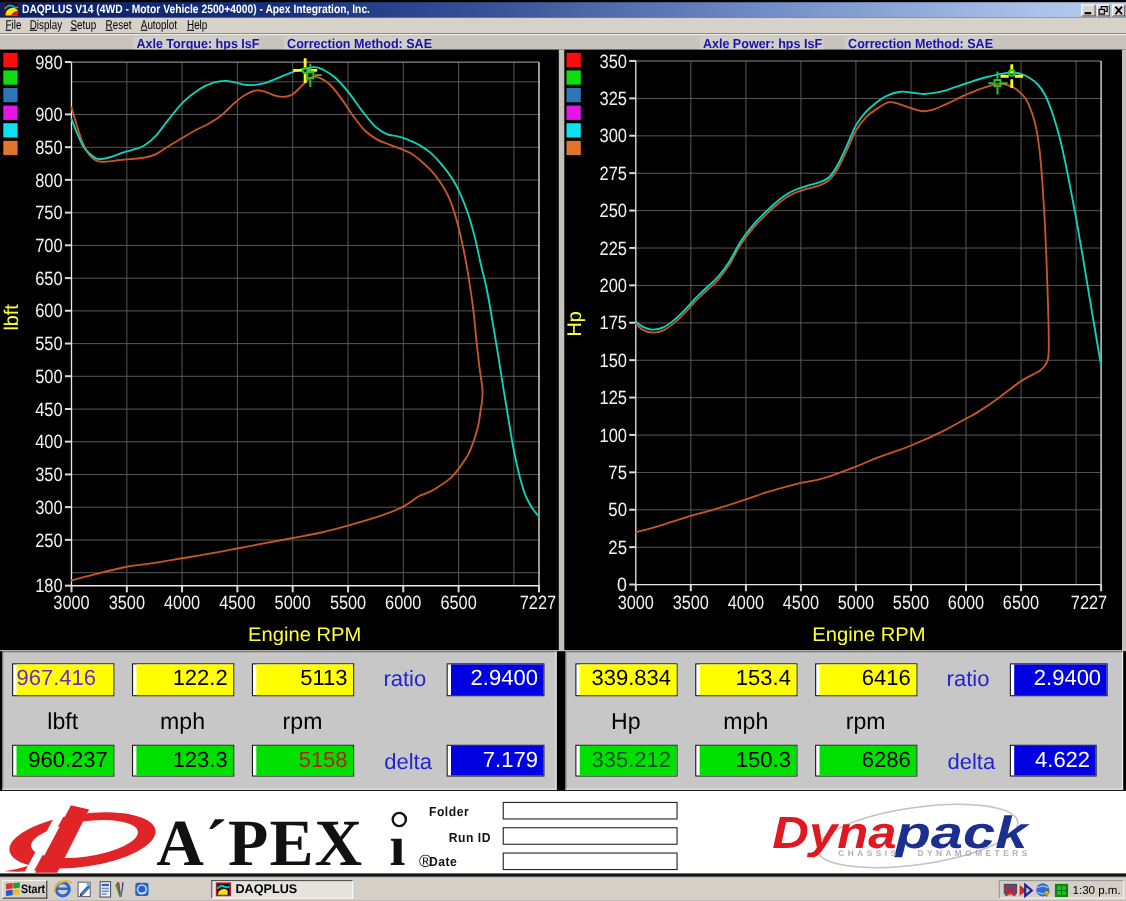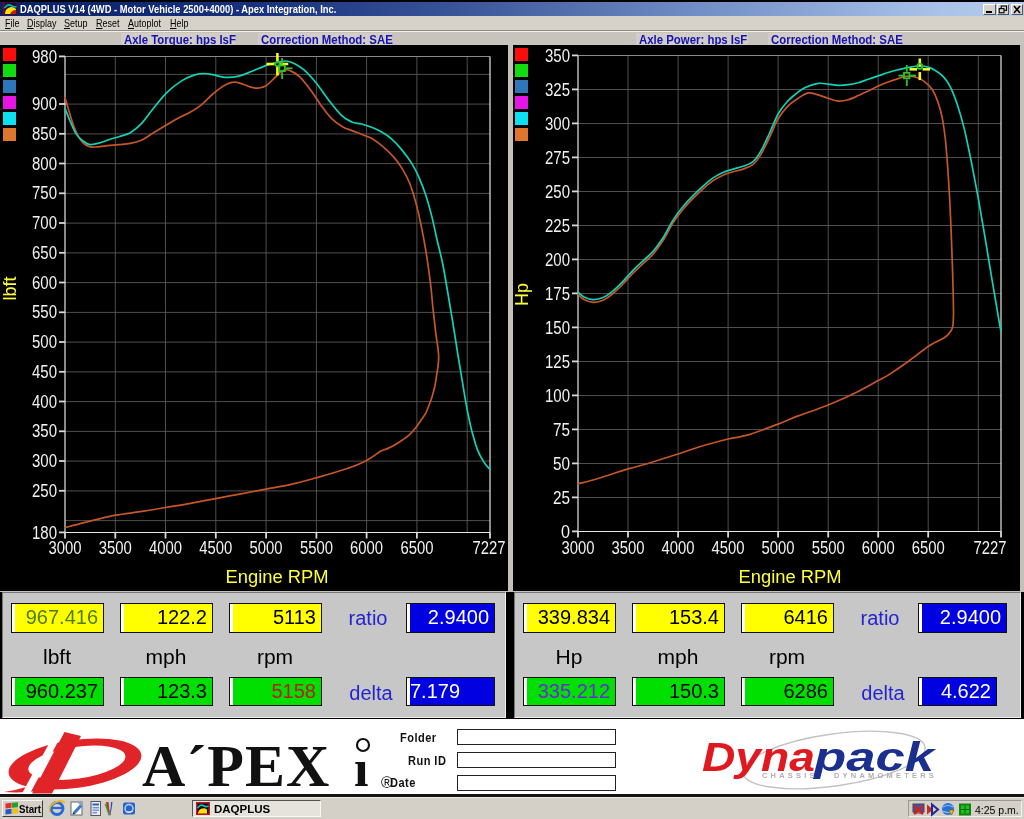--- a/index.html
+++ b/index.html
@@ -263,57 +263,57 @@
         <line x1="910.6" y1="75.1" x2="916" y2="75.1"></line>
   <circle cx="919.8" cy="65.8" r="2.6"></circle>
         <circle cx="277.4" cy="63.5" r="2.2"></circle>
  </g>
 </svg>
 </div>
 
 <div class="abs" style="left:2px;top:591.5px;width:504px;height:126px;background:#c7c7c7;border:1px solid #777;border-right-color:#eee;border-bottom-color:#eee"></div>
 <div class="abs" style="left:514px;top:591.5px;width:507px;height:126px;background:#c7c7c7;border:1px solid #777;border-right-color:#eee;border-bottom-color:#eee"></div>
 <div class="abs" style="left:11px;top:603px;width:93px;height:30px;background:#fff;border:1.2px solid #111;">
-    <div class="abs" style="left:3px;top:0;right:0;bottom:0;background:#ffff00;color:#4d7c0f;font-size:20px;text-align:right;padding-right:5px;line-height:27px">967.416</div>
+    <div class="abs" style="left:3px;top:0;right:0;bottom:0;background:#ffff00;color:#6d28d9;font-size:20px;text-align:left;padding-right:5px;line-height:27px">967.416</div>
   </div>
 <div class="abs" style="left:120px;top:603px;width:93px;height:30px;background:#fff;border:1.2px solid #111;">
     <div class="abs" style="left:3px;top:0;right:0;bottom:0;background:#ffff00;color:#000;font-size:20px;text-align:right;padding-right:5px;line-height:27px">122.2</div>
   </div>
 <div class="abs" style="left:229px;top:603px;width:93px;height:30px;background:#fff;border:1.2px solid #111;padding-left:32px;">
     <div class="abs" style="left:3px;top:0;right:0;bottom:0;background:#ffff00;color:#000;font-size:20px;text-align:right;padding-right:5px;line-height:27px">5113</div>
   </div>
 <div class="abs" style="left:406px;top:603px;width:89px;height:30px;background:#fff;border:1.2px solid #111;">
     <div class="abs" style="left:3px;top:0;right:0;bottom:0;background:#0000e0;color:#fff;font-size:20px;text-align:right;padding-right:5px;line-height:27px">2.9400</div>
   </div>
 <div class="abs" style="left:11px;top:676.5px;width:93px;height:29px;background:#fff;border:1.2px solid #111;">
     <div class="abs" style="left:3px;top:0;right:0;bottom:0;background:#00e000;color:#000;font-size:20px;text-align:right;padding-right:5px;line-height:26px">960.237</div>
   </div>
 <div class="abs" style="left:120px;top:676.5px;width:93px;height:29px;background:#fff;border:1.2px solid #111;">
     <div class="abs" style="left:3px;top:0;right:0;bottom:0;background:#00e000;color:#000;font-size:20px;text-align:right;padding-right:5px;line-height:26px">123.3</div>
   </div>
 <div class="abs" style="left:229px;top:676.5px;width:93px;height:29px;background:#fff;border:1.2px solid #111;">
     <div class="abs" style="left:3px;top:0;right:0;bottom:0;background:#00e000;color:#b91c1c;font-size:20px;text-align:right;padding-right:5px;line-height:26px">5158</div>
   </div>
 <div class="abs" style="left:406px;top:676.5px;width:89px;height:29px;background:#fff;border:1.2px solid #111;">
-    <div class="abs" style="left:3px;top:0;right:0;bottom:0;background:#0000e0;color:#fff;font-size:20px;text-align:left;padding-right:5px;line-height:26px">7.179</div>
+    <div class="abs" style="left:3px;top:0;right:0;bottom:0;background:#0000e0;color:#fff;font-size:20px;text-align:right;padding-right:5px;line-height:26px">7.179</div>
   </div>
 <div class="abs" style="left:523px;top:603px;width:93px;height:30px;background:#fff;border:1.2px solid #111;">
     <div class="abs" style="left:3px;top:0;right:0;bottom:0;background:#ffff00;color:#000;font-size:20px;text-align:right;padding-right:5px;line-height:27px">339.834</div>
   </div>
 <div class="abs" style="left:632px;top:603px;width:93px;height:30px;background:#fff;border:1.2px solid #111;">
     <div class="abs" style="left:3px;top:0;right:0;bottom:0;background:#ffff00;color:#000;font-size:20px;text-align:right;padding-right:5px;line-height:27px">153.4</div>
   </div>
 <div class="abs" style="left:741px;top:603px;width:93px;height:30px;background:#fff;border:1.2px solid #111;">
     <div class="abs" style="left:3px;top:0;right:0;bottom:0;background:#ffff00;color:#000;font-size:20px;text-align:right;padding-right:5px;line-height:27px">6416</div>
   </div>
 <div class="abs" style="left:918px;top:603px;width:89px;height:30px;background:#fff;border:1.2px solid #111;">
     <div class="abs" style="left:3px;top:0;right:0;bottom:0;background:#0000e0;color:#fff;font-size:20px;text-align:right;padding-right:5px;line-height:27px">2.9400</div>
   </div>
 <div class="abs" style="left:523px;top:676.5px;width:93px;height:29px;background:#fff;border:1.2px solid #111;">
-    <div class="abs" style="left:3px;top:0;right:0;bottom:0;background:#00e000;color:#6d28d9;font-size:20px;text-align:right;padding-right:5px;line-height:26px">335.212</div>
+    <div class="abs" style="left:3px;top:0;right:0;bottom:0;background:#00e000;color:#14532d;font-size:20px;text-align:right;padding-right:5px;line-height:26px">335.212</div>
   </div>
 <div class="abs" style="left:632px;top:676.5px;width:93px;height:29px;background:#fff;border:1.2px solid #111;">
     <div class="abs" style="left:3px;top:0;right:0;bottom:0;background:#00e000;color:#000;font-size:20px;text-align:right;padding-right:5px;line-height:26px">150.3</div>
   </div>
 <div class="abs" style="left:741px;top:676.5px;width:93px;height:29px;background:#fff;border:1.2px solid #111;">
     <div class="abs" style="left:3px;top:0;right:0;bottom:0;background:#00e000;color:#000;font-size:20px;text-align:right;padding-right:5px;line-height:26px">6286</div>
   </div>
 <div class="abs" style="left:918px;top:676.5px;width:79px;height:29px;background:#fff;border:1.2px solid #111;">
     <div class="abs" style="left:3px;top:0;right:0;bottom:0;background:#0000e0;color:#fff;font-size:20px;text-align:right;padding-right:5px;line-height:26px">4.622</div>
   </div>
@@ -334,21 +334,21 @@
    <ellipse cx="77" cy="44" rx="49" ry="16" fill="#fff"></ellipse>
   </g>
   <path d="M4 73 Q30 69 52 58 L58 68 Q32 75 4 73 Z" fill="#e02428"></path>
   <path d="M22 74.5 L30 74.5 L63 13.5 L55.5 12.5 Z" fill="#fff"></path>
   <path d="M32 74.5 L52 74.5 L81 17 L64.5 13 Z" fill="#e02428"></path>
   <text x="142" y="67" font-family="Liberation Serif" font-weight="bold" font-size="60px" letter-spacing="1px" fill="#111">A´PEX</text>
   <text x="354" y="67" font-family="Liberation Serif" font-weight="bold" font-size="52px" fill="#111">ı</text>
   <circle cx="363" cy="26" r="6" fill="#fff" stroke="#111" stroke-width="2.2"></circle>
   <text x="381" y="69" font-size="16px" fill="#111">®</text>
  </svg>
- <div class="abs" style="left:390px;top:12.5px;width:60px;text-align:center;font-size:12px;font-weight:bold;letter-spacing:0.5px;color:#111"><span class="cx" style="display:inline-block;transform:scaleX(0.92)">Folder</span></div>
+ <div class="abs" style="left:390px;top:12.5px;width:60px;text-align:left;font-size:12px;font-weight:bold;letter-spacing:0.5px;color:#111"><span class="cx" style="display:inline-block;transform:scaleX(0.92)">Folder</span></div>
  <div class="abs" style="left:457px;top:10.5px;width:159px;height:16px;background:#fff;border:1.5px solid #222"></div>
  <div class="abs" style="left:390px;top:35px;width:60px;text-align:right;font-size:12px;font-weight:bold;letter-spacing:0.5px;color:#111"><span class="cx" style="display:inline-block;transform:scaleX(0.92)">Run ID</span></div>
  <div class="abs" style="left:457px;top:33.5px;width:159px;height:16px;background:#fff;border:1.5px solid #222"></div>
  <div class="abs" style="left:390px;top:57.5px;width:60px;text-align:left;font-size:12px;font-weight:bold;letter-spacing:0.5px;color:#111"><span class="cx" style="display:inline-block;transform:scaleX(0.92)">Date</span></div>
  <div class="abs" style="left:457px;top:56px;width:159px;height:16px;background:#fff;border:1.5px solid #222"></div>
  <svg class="abs" style="left:690px;top:0" width="280" height="76" viewBox="0 0 280 76">
   <g transform="rotate(-8 144 41)">
         <ellipse cx="144" cy="41" rx="92" ry="26" fill="none" stroke="#c2c2c2" stroke-width="1.4"></ellipse>
       </g>
   <text x="12" y="52" font-size="41px" font-weight="bold" font-style="italic" fill="#e01820" font-family="Liberation Sans" textLength="113" lengthAdjust="spacingAndGlyphs">Dyna</text>
@@ -425,15 +425,15 @@
           <circle cx="7" cy="7" r="6" fill="#2870d8"></circle>
           <path d="M2 5 Q7 2 12 5 M2 9 Q7 12 12 9" stroke="#90c0f0" stroke-width="1.2" fill="none"></path>
           <path d="M8 8 L13 8 L10.5 13 Z" fill="#f0c020" stroke="#806000" stroke-width="0.7"></path>
         </g>
    <g transform="translate(46,0)">
           <rect x="1" y="1.5" width="12" height="12" fill="#108410"></rect>
           <rect x="3" y="3.5" width="8" height="8" fill="#20c020"></rect>
           <path d="M3 7.5 L11 7.5 M7 3.5 L7 11.5" stroke="#0a6a0a" stroke-width="1"></path>
         </g>
   </svg>
-  <span class="abs" style="left:66px;top:3px;font-size:10.5px;color:#000">4:25 p.m.</span>
+  <span class="abs" style="left:66px;top:3px;font-size:10.5px;color:#000">1:30 p.m.</span>
  </div>
 </div>
 
 </body></html>

